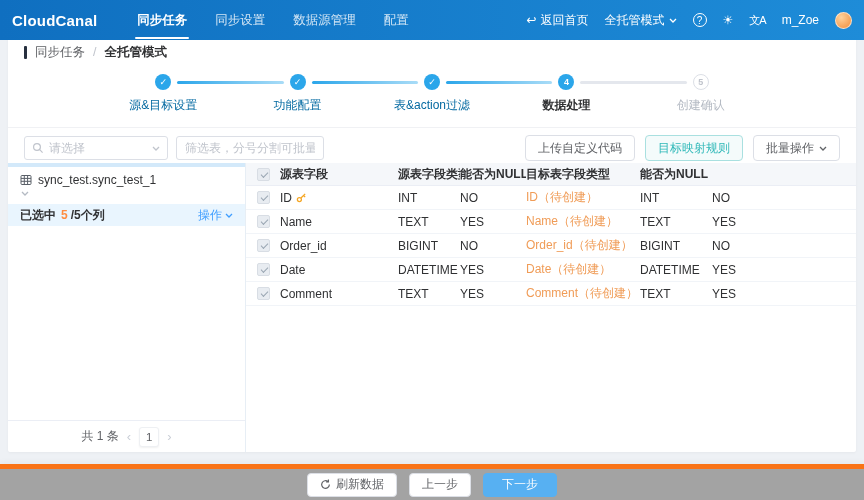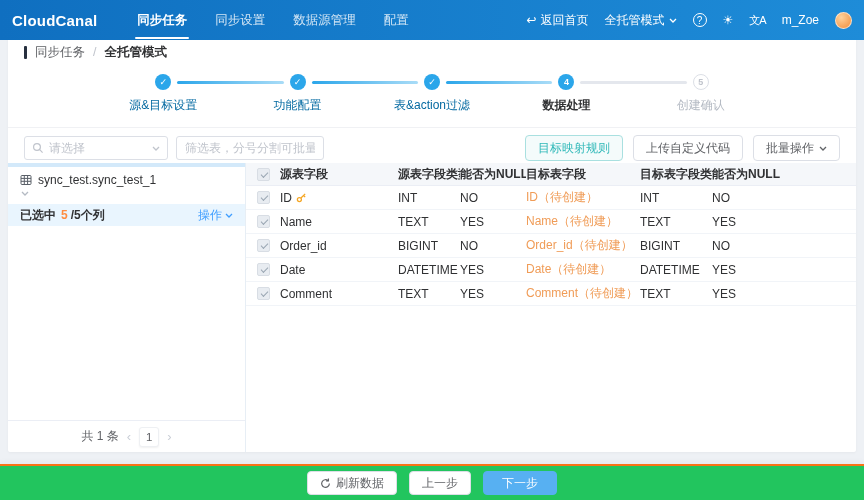--- a/index.html
+++ b/index.html
@@ -99,22 +99,22 @@
   .trow.head { height:23px; background:#f5f7fa; font-weight:bold; border-bottom:1px solid #ebeef5; }
   .tcell { padding-right:6px; overflow:hidden; white-space:nowrap; display:flex; align-items:center; gap:4px; }
   .tcell.target { color:#f09c57; }
   .cbwrap { display:flex; justify-content:center; }
   .cb { width:13px; height:13px; border-radius:2px; background:#e8ecf1; border:1px solid #d8dde4;
     position:relative; cursor:pointer; }
   .cb::after { content:''; position:absolute; left:3px; top:3px; width:6px; height:3px;
     border-left:1.5px solid #9aa6b2; border-bottom:1.5px solid #9aa6b2; transform:rotate(-45deg); }
 
   
-  .footer { position:absolute; left:0; right:0; bottom:0; height:36px; background:#22c55e;
-    border-top:2px solid #f97316; box-shadow:0 -2px 6px rgba(0,0,0,.04);
+  .footer { position:absolute; left:0; right:0; bottom:0; height:36px; background:#a3a3a3;
+    border-top:5px solid #f97316; box-shadow:0 -2px 6px rgba(0,0,0,.04);
     display:flex; align-items:center; justify-content:center; gap:12px; z-index:20; }
   .btn.primary { background:#57b0f2; border-color:#57b0f2; color:#fff; padding:0 18px; }
   .btn.foot { height:24px; }
 
   svg { display:block; }
 </style>
 </head>
 <body>
 
 <div class="screen">
@@ -194,22 +194,22 @@
           <circle cx="5" cy="5" r="3.4" fill="none" stroke="#c0c4cc" stroke-width="1.2"></circle>
           <line x1="7.7" y1="7.7" x2="10.6" y2="10.6" stroke="#c0c4cc" stroke-width="1.2"></line>
         </svg>
         <input readonly="" placeholder="请选择" style="">
         <svg class="caret" width="8" height="5" viewBox="0 0 8 5">
             <polyline points="1,1 4,4 7,1" fill="none" stroke="#c0c4cc" stroke-width="1.3"></polyline>
           </svg>
       </div>
       <input class="inp" placeholder="筛选表，分号分割可批量筛选" style="">
       <div class="tb-right">
+        <button class="btn">上传自定义代码</button>
         <button class="btn teal">目标映射规则</button>
-        <button class="btn">上传自定义代码</button>
         <button class="btn">
           <span>批量操作</span>
           <svg width="8" height="5" viewBox="0 0 8 5">
               <polyline points="1,1 4,4 7,1" fill="none" stroke="#606266" stroke-width="1.3"></polyline>
             </svg>
         </button>
       </div>
     </div>
 
     <div class="split">
@@ -257,21 +257,20 @@
       </div>
 
       <div class="rpane">
         <div class="trow head">
           <div class="cbwrap">
               <span class="cb"></span>
             </div>
           <div class="tcell">源表字段</div>
           <div class="tcell">源表字段类型</div>
           <div class="tcell">能否为NULL</div>
-          <div class="tcell">目标表字段</div>
           <div class="tcell">目标表字段类型</div>
           <div class="tcell">能否为NULL</div>
         </div>
 
         <div class="trow">
           <div class="cbwrap">
               <span class="cb"></span>
             </div>
           <div class="tcell">
               <span>ID</span>

